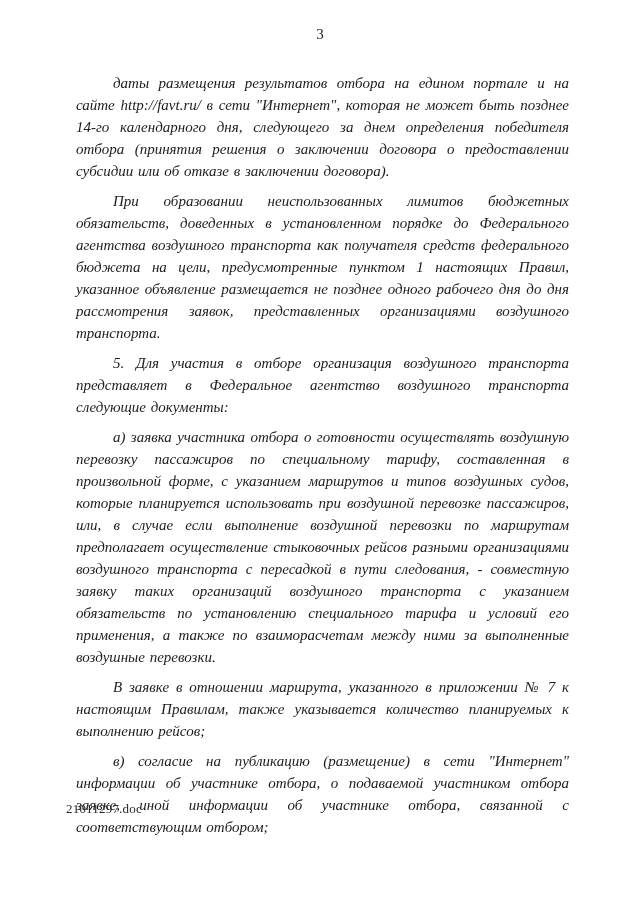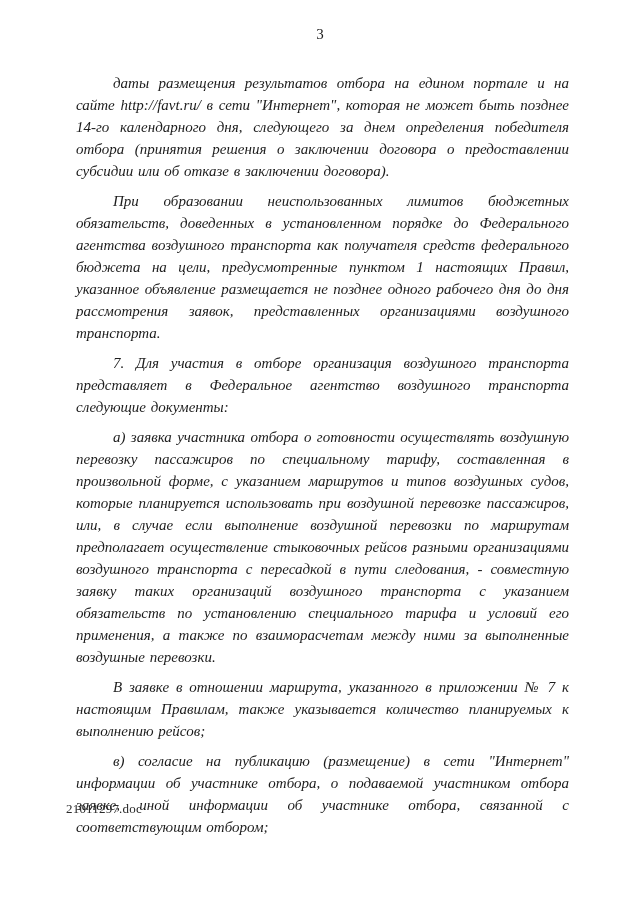--- a/index.html
+++ b/index.html
@@ -52,21 +52,21 @@
 </head>
 <body>
 
 <div class="page">
 
   <div class="page-number">3</div>
 
   <div class="text-block">
     <p>даты размещения результатов отбора на едином портале и на сайте http://favt.ru/ в сети "Интернет", которая не может быть позднее 14-го календарного дня, следующего за днем определения победителя отбора (принятия решения о заключении договора о предоставлении субсидии или об отказе в заключении договора).</p>
     <p>При образовании неиспользованных лимитов бюджетных обязательств, доведенных в установленном порядке до Федерального агентства воздушного транспорта как получателя средств федерального бюджета на цели, предусмотренные пунктом 1 настоящих Правил, указанное объявление размещается не позднее одного рабочего дня до дня рассмотрения заявок, представленных организациями воздушного транспорта.</p>
-    <p>7. Для участия в отборе организация воздушного транспорта представляет в Федеральное агентство воздушного транспорта следующие документы:</p>
+    <p>5. Для участия в отборе организация воздушного транспорта представляет в Федеральное агентство воздушного транспорта следующие документы:</p>
     <p>а) заявка участника отбора о готовности осуществлять воздушную перевозку пассажиров по специальному тарифу, составленная в произвольной форме, с указанием маршрутов и типов воздушных судов, которые планируется использовать при воздушной перевозке пассажиров, или, в случае если выполнение воздушной перевозки по маршрутам предполагает осуществление стыковочных рейсов разными организациями воздушного транспорта с пересадкой в пути следования, - совместную заявку таких организаций воздушного транспорта с указанием обязательств по установлению специального тарифа и условий его применения, а также по взаиморасчетам между ними за выполненные воздушные перевозки.</p>
     <p>В заявке в отношении маршрута, указанного в приложении № 7 к настоящим Правилам, также указывается количество планируемых к выполнению рейсов;</p>
     <p>в) согласие на публикацию (размещение) в сети "Интернет" информации об участнике отбора, о подаваемой участником отбора заявке, иной информации об участнике отбора, связанной с соответствующим отбором;</p>
   </div>
 
   <div class="doc-footer">21011297.doc</div>
 
 </div>
 
 </body></html>

